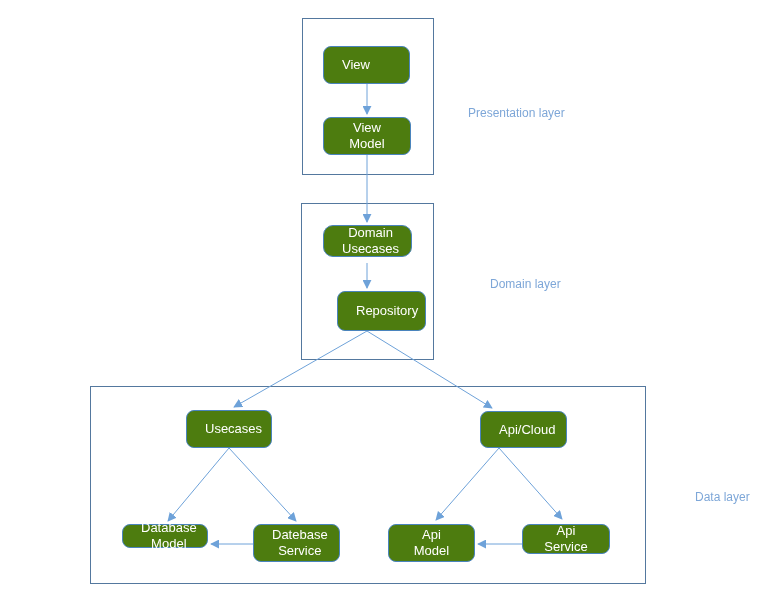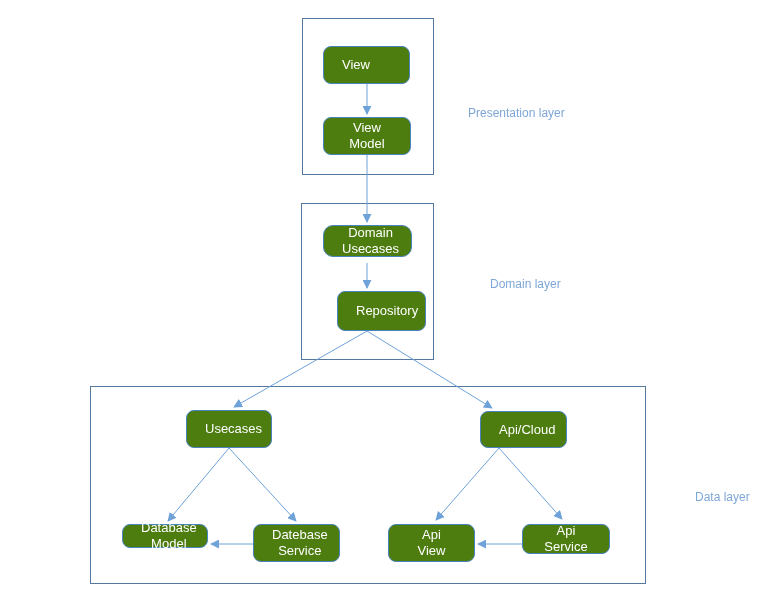--- a/index.html
+++ b/index.html
@@ -88,21 +88,21 @@
   <div class="node" id="n-api-cloud">
     <span>Api/Cloud</span>
   </div>
   <div class="node" id="n-database-model">
     <span>Database Model</span>
   </div>
   <div class="node" id="n-datebase-service">
     <span>Datebase Service</span>
   </div>
   <div class="node" id="n-api-model">
-    <span>Api View</span>
+    <span>Api Model</span>
   </div>
   <div class="node" id="n-api-service">
     <span>Api Service</span>
   </div>
 
   <div class="layer-label" id="l-presentation">Presentation layer</div>
   <div class="layer-label" id="l-domain">Domain layer</div>
   <div class="layer-label" id="l-data">Data layer</div>
 
 </div>

